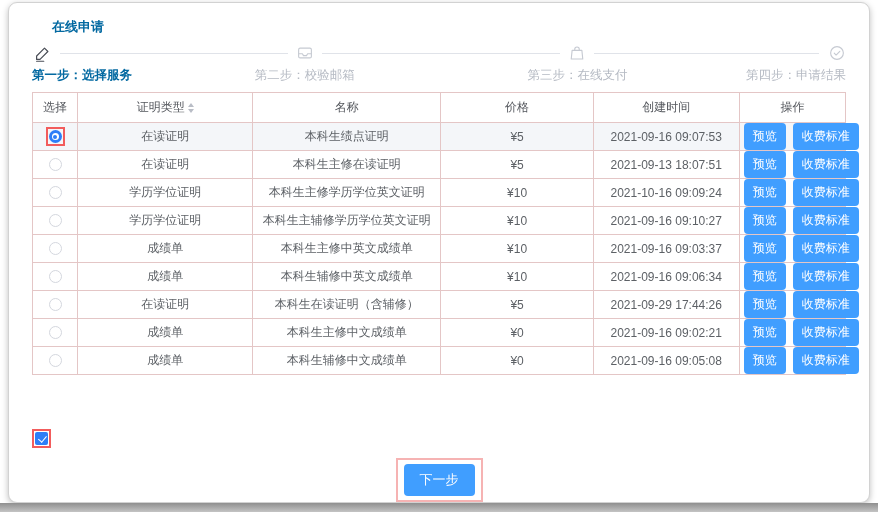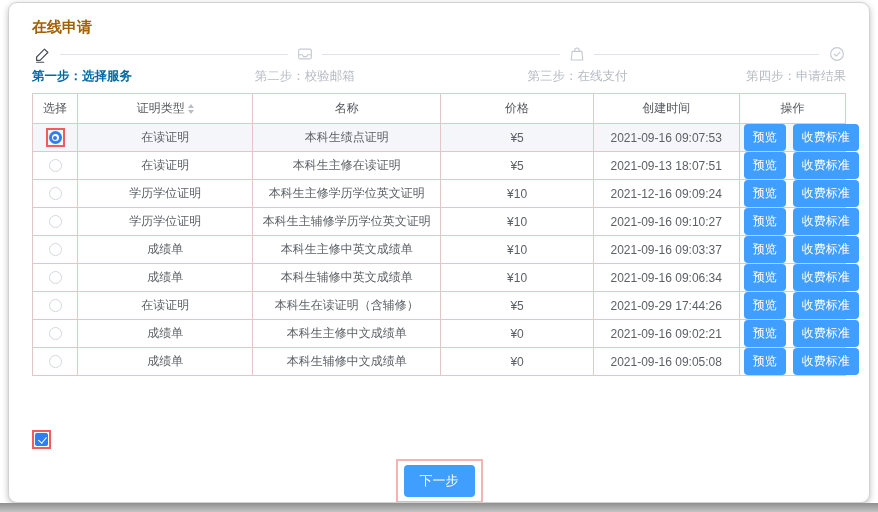--- a/index.html
+++ b/index.html
@@ -5,21 +5,21 @@
   * { box-sizing: border-box; margin: 0; padding: 0; }
   html, body { width: 878px; height: 512px; background: #fff;
     font-family: "Liberation Sans", "DejaVu Sans", sans-serif; }
   .stage { position: relative; width: 878px; height: 512px; overflow: hidden; background: #fff; }
   .window { position: absolute; left: 8px; top: 2px; width: 862px; height: 501px;
     background: #fff; border: 1px solid #d2d2d2; border-radius: 9px;
     box-shadow: 0 2px 6px rgba(0,0,0,.25); padding: 15px 23px 0; overflow: hidden; }
   .shadow-bar { position: absolute; left: 0; bottom: 0; width: 878px; height: 9px;
     background: linear-gradient(180deg, #8f8f8f, #c4c4c4); }
 
-  .page-title { font-size: 15px; font-weight: bold; color: #a16207; }
+  .page-title { font-size: 13px; font-weight: bold; color: #0369a1; margin-left: 20px; }
 
   
   .steps { position: relative; height: 40px; margin-top: 8px; }
   .step-icon { position: absolute; top: 0; width: 18px; height: 18px; color: #c6cad2; }
   .step-icon svg { width: 18px; height: 18px; display: block; }
   .step-icon.active { color: #4a4e57; }
   .si-1 { left: 2px; } .si-2 { left: 33.5%; transform: translateX(-50%); }
   .si-3 { left: 67%; transform: translateX(-50%); } .si-4 { right: 0; }
   .step-line { position: absolute; top: 9px; height: 1px; background: #e0e3e9; }
   .sl-1 { left: 28px; right: calc(66.5% + 17px); }
@@ -184,21 +184,21 @@
           <tr>
         <td>
           <span class="radio-wrap">
 
             <span class="radio"></span>
           </span>
         </td>
         <td>学历学位证明</td>
         <td>本科生主修学历学位英文证明</td>
         <td>¥10</td>
-        <td>2021-12-16 09:09:24</td>
+        <td>2021-10-16 09:09:24</td>
         <td>
           <span class="actions-cell">
             <button class="btn-small">预览</button>
             <button class="btn-small">收费标准</button>
           </span>
         </td>
       </tr>
           <tr>
         <td>
           <span class="radio-wrap">

